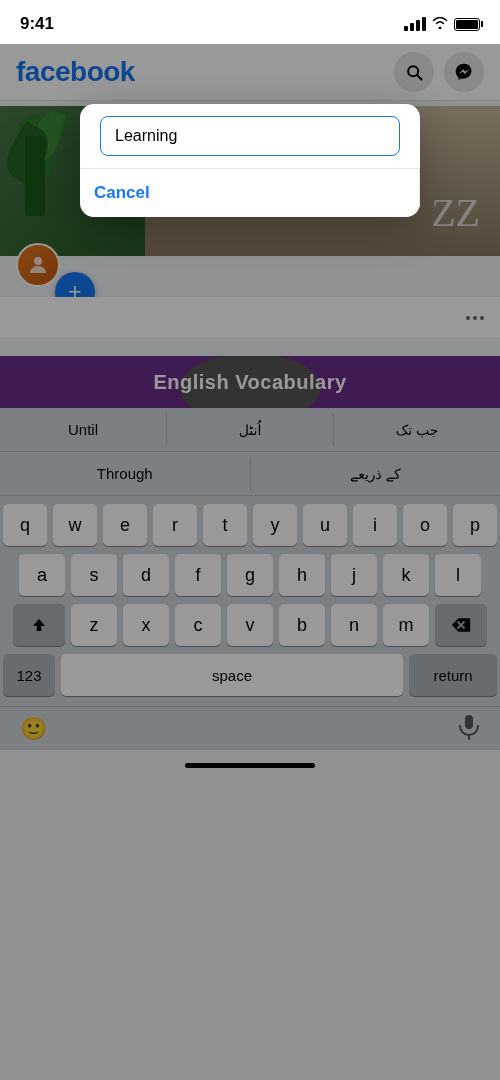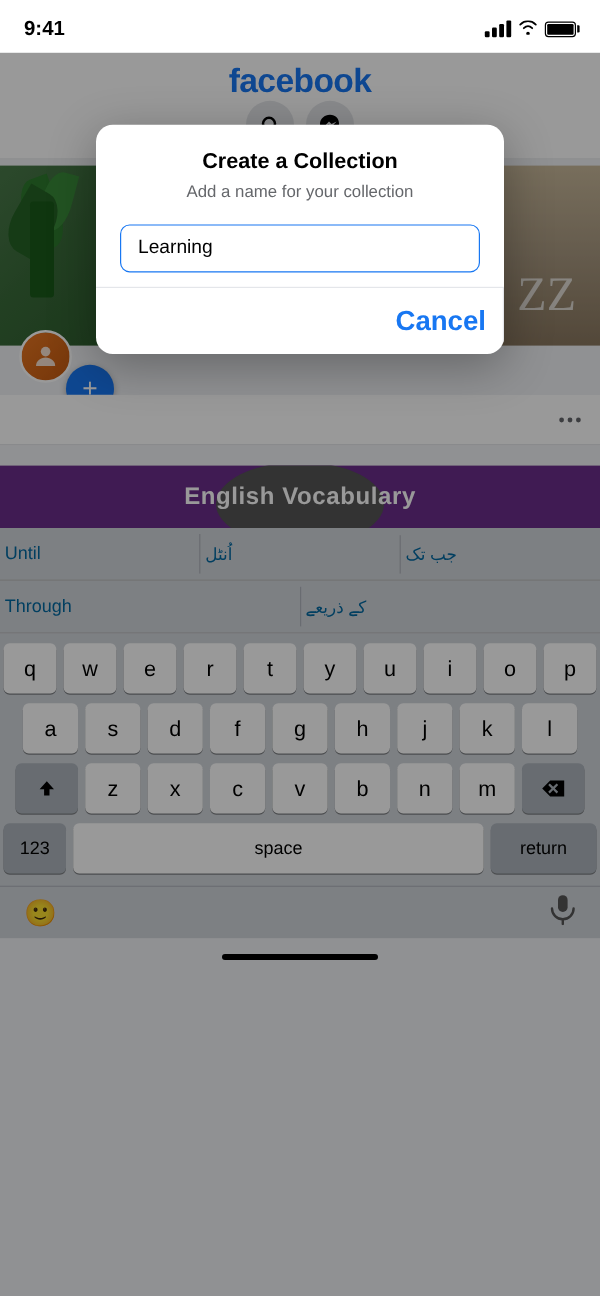--- a/index.html
+++ b/index.html
@@ -69,21 +69,20 @@
     }
 
     
     .fb-header {
       background: #fff;
       padding: 8px 16px;
       display: flex;
       justify-content: space-between;
       align-items: center;
       border-bottom: 1px solid #e4e6ea;
-      flex-direction: column;
     }
     .fb-logo {
       font-size: 28px;
       font-weight: 700;
       color: #1877f2;
       letter-spacing: -0.5px;
     }
     .fb-header-icons { display: flex; gap: 10px; }
     .fb-icon-btn {
       width: 40px;
@@ -201,26 +200,26 @@
       outline: none;
       background: #fff;
     }
     .dialog-actions {
       display: flex;
       border-top: 1px solid #e4e6ea;
     }
     .dialog-btn {
       flex: 1;
       padding: 14px;
-      font-size: 23px;
+      font-size: 17px;
       font-weight: 600;
       background: transparent;
       border: none;
       cursor: pointer;
-      text-align: right;
+      text-align: left;
     }
     .dialog-btn-cancel {
       color: #1877f2;
       border-right: 1px solid #e4e6ea;
     }
     .dialog-btn-create {
       color: #1877f2;
       position: relative;
     }
     .create-ripple {
@@ -237,22 +236,23 @@
     
     .kb-suggestions {
       background: #d1d5db;
       height: 44px;
       display: flex;
       align-items: center;
       border-bottom: 1px solid #bbb;
     }
     .kb-suggestion {
       flex: 1;
+      text-align: center;
       font-size: 15px;
-      color: #0369a1;
+      color: #000000;
       padding: 8px 4px;
       border-right: 1px solid #b0b4bc;
     }
     .kb-suggestion:last-child { border-right: none; }
     .kb-suggestion-urdu { font-size: 14px; }
 
     
     .keyboard {
       background: #d1d5db;
       padding: 8px 3px 4px;
@@ -471,24 +471,20 @@
   </div>
 </div>
 
 <div style="background:#6b2d8b;height:52px;display:flex;align-items:center;justify-content:center;position:relative;overflow:hidden;margin-top:17px;">
   <div style="position:absolute;bottom:-15px;left:50%;transform:translateX(-50%);width:140px;height:70px;background:#555;border-radius:50%;"></div>
   <span style="color:#fff;font-size:20px;font-weight:800;letter-spacing:0.5px;position:relative;z-index:1;">English Vocabulary</span>
 </div>
 
 <div class="modal-overlay" style="top:44px;height:calc(100% - 44px);">
   <div class="dialog">
-    <div class="dialog-header">
-      <div class="dialog-title">Create a Collection</div>
-      <div class="dialog-subtitle">Add a name for your collection</div>
-    </div>
     <div class="dialog-input-wrap">
       <input class="dialog-input" type="text" value="Learning" style="">
     </div>
     <div class="dialog-actions">
       <button class="dialog-btn dialog-btn-cancel">Cancel</button>
     </div>
   </div>
 </div>
 
 <div class="kb-suggestions">

